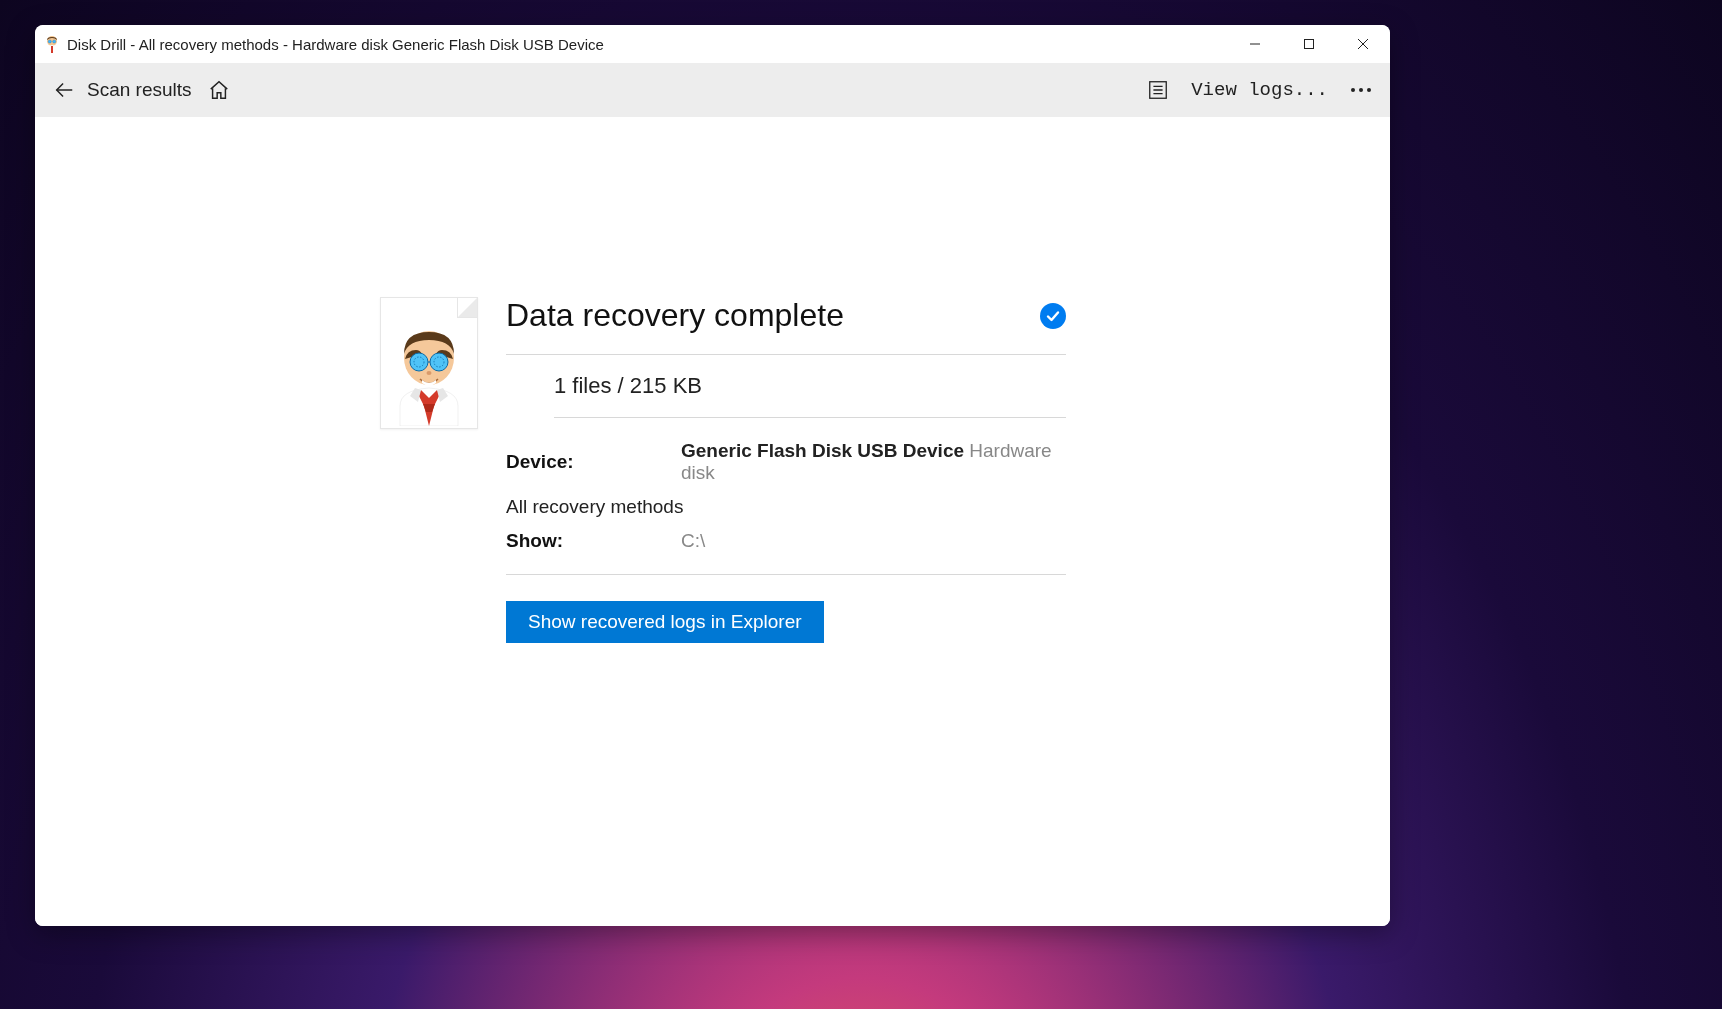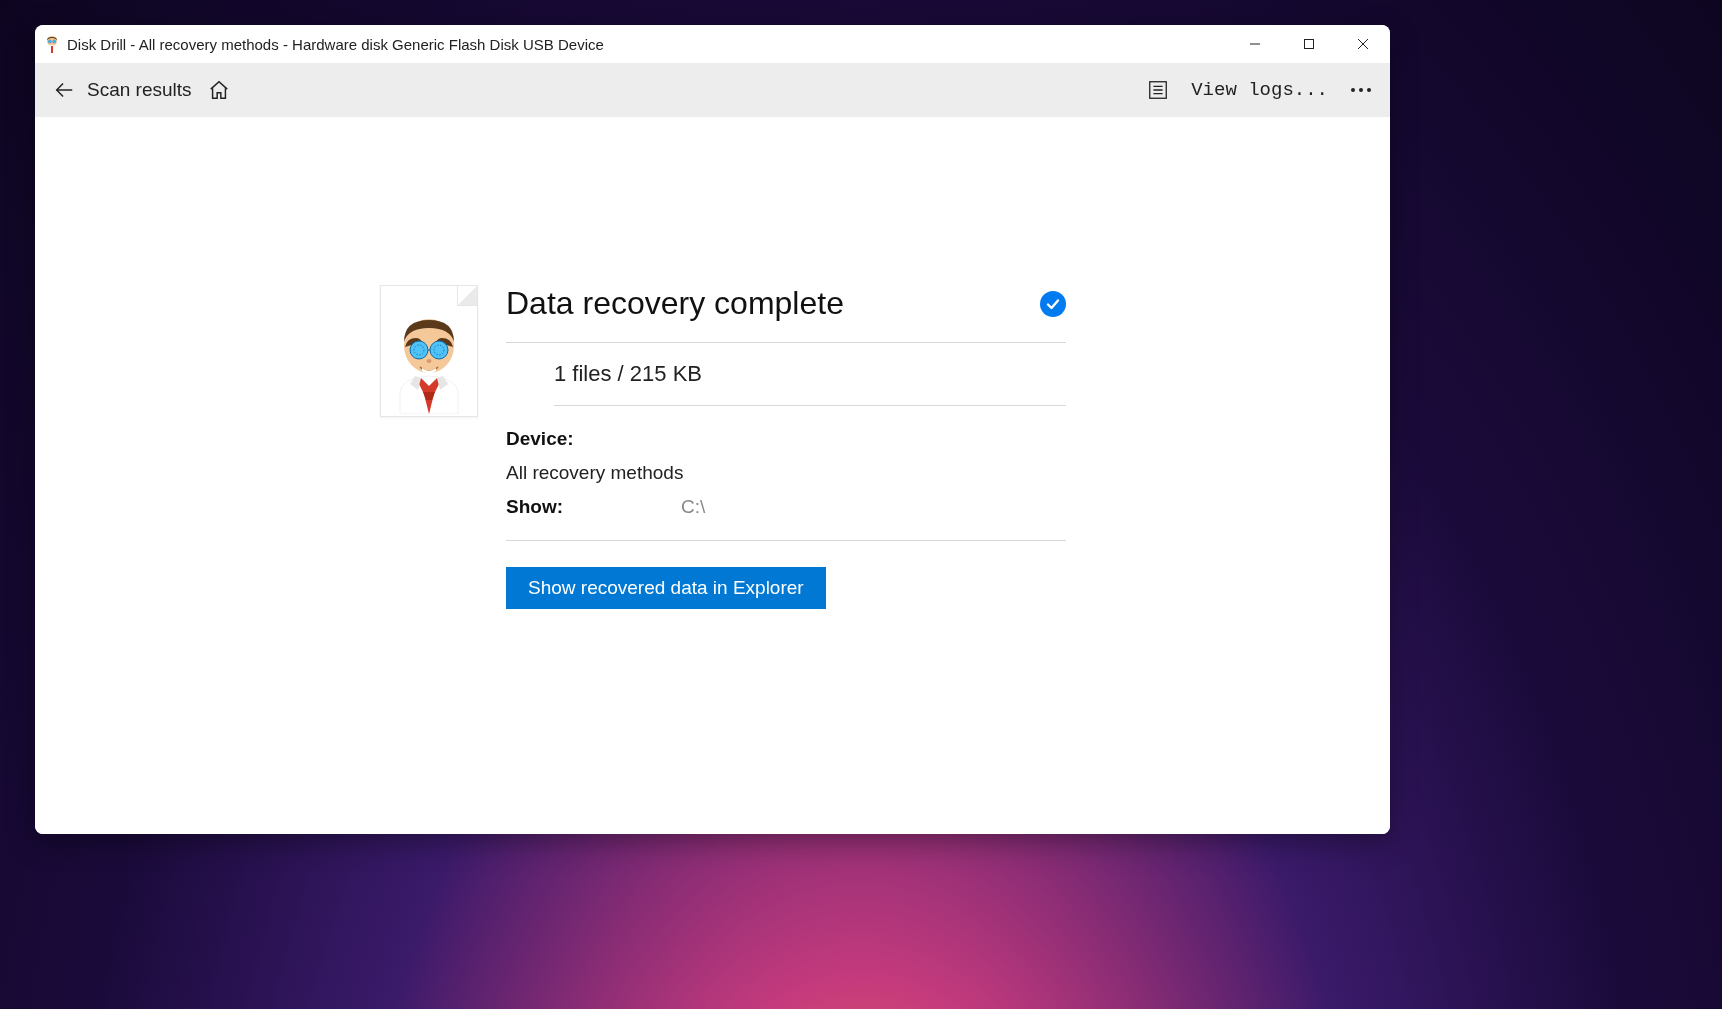--- a/index.html
+++ b/index.html
@@ -9,21 +9,21 @@
       width: 1722px;
       height: 1009px;
       overflow: hidden;
       position: relative;
     }
     .window {
       position: absolute;
       left: 35px;
       top: 25px;
       width: 1355px;
-      height: 809px;
+      height: 901px;
       background: #ffffff;
       border-radius: 8px;
       box-shadow: 0 8px 28px rgba(0,0,0,0.35);
       overflow: hidden;
       display: flex;
       flex-direction: column;
     }
     .titlebar {
       height: 38px;
       background: #ffffff;
@@ -95,21 +95,21 @@
       font-family: Liberation Mono, monospace;
     }
     .content {
       flex: 1;
       background: #ffffff;
       position: relative;
     }
     .panel {
       position: absolute;
       left: 345px;
-      top: 168px;
+      top: 180px;
       display: flex;
       gap: 28px;
     }
     .doc-icon {
       width: 98px;
       height: 132px;
       background: #fff;
       border: 1px solid #e6e6e6;
       box-shadow: 0 1px 2px rgba(0,0,0,0.06);
       position: relative;
@@ -295,28 +295,32 @@
           <div class="check">
             <svg width="16" height="16" viewBox="0 0 16 16">
                 <polyline points="3 8.5 6.5 12 13 4.5" fill="none" stroke="#fff" stroke-width="2.4" stroke-linecap="round" stroke-linejoin="round"></polyline>
               </svg>
           </div>
         </div>
         <div class="summary">1 files / 215 KB</div>
         <div class="details">
           <div class="row">
             <div class="label">Device:</div>
+            <div class="value">
+              <span class="primary">Generic Flash Disk USB Device</span>
+              <span class="secondary">Hardware disk</span>
+            </div>
           </div>
           <div class="row">
             <div class="value">All recovery methods</div>
           </div>
           <div class="row">
             <div class="label">Show:</div>
             <div class="value muted">C:\</div>
           </div>
         </div>
         <div class="action">
-          <button class="primary-btn">Show recovered data in Explorer</button>
+          <button class="primary-btn">Show recovered logs in Explorer</button>
         </div>
       </div>
     </div>
   </div>
 </div>
 
 </body></html>

